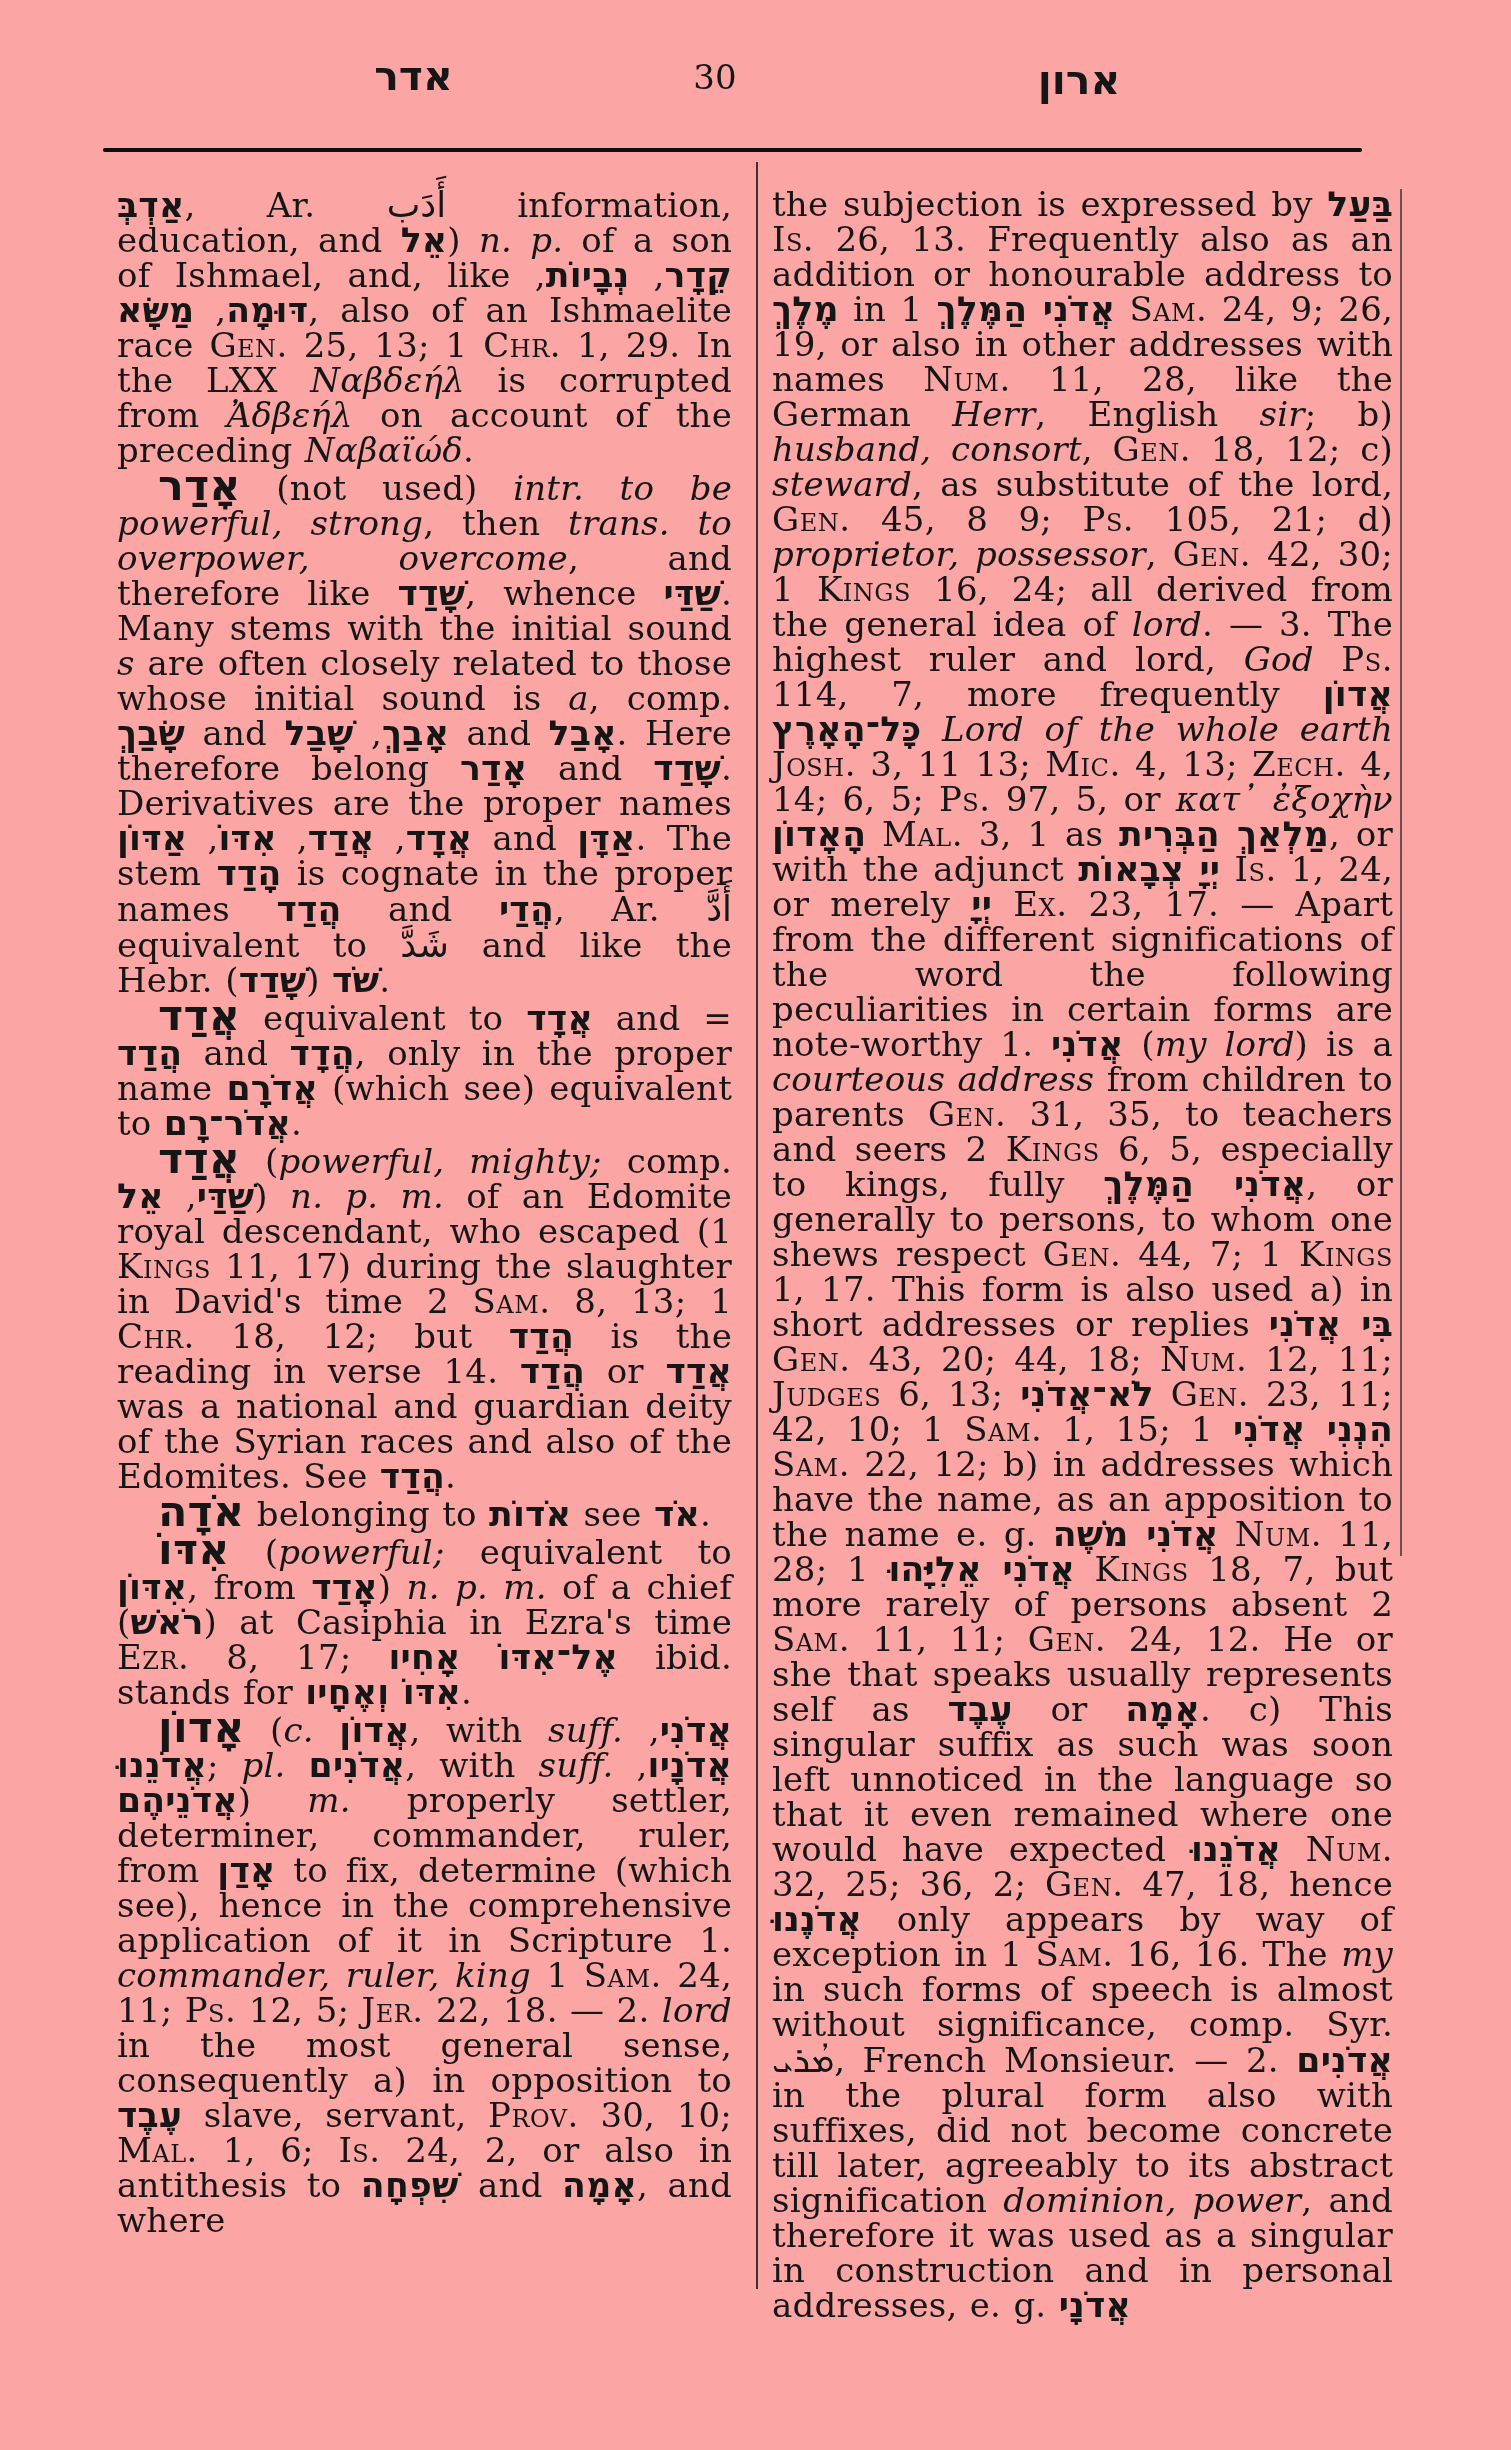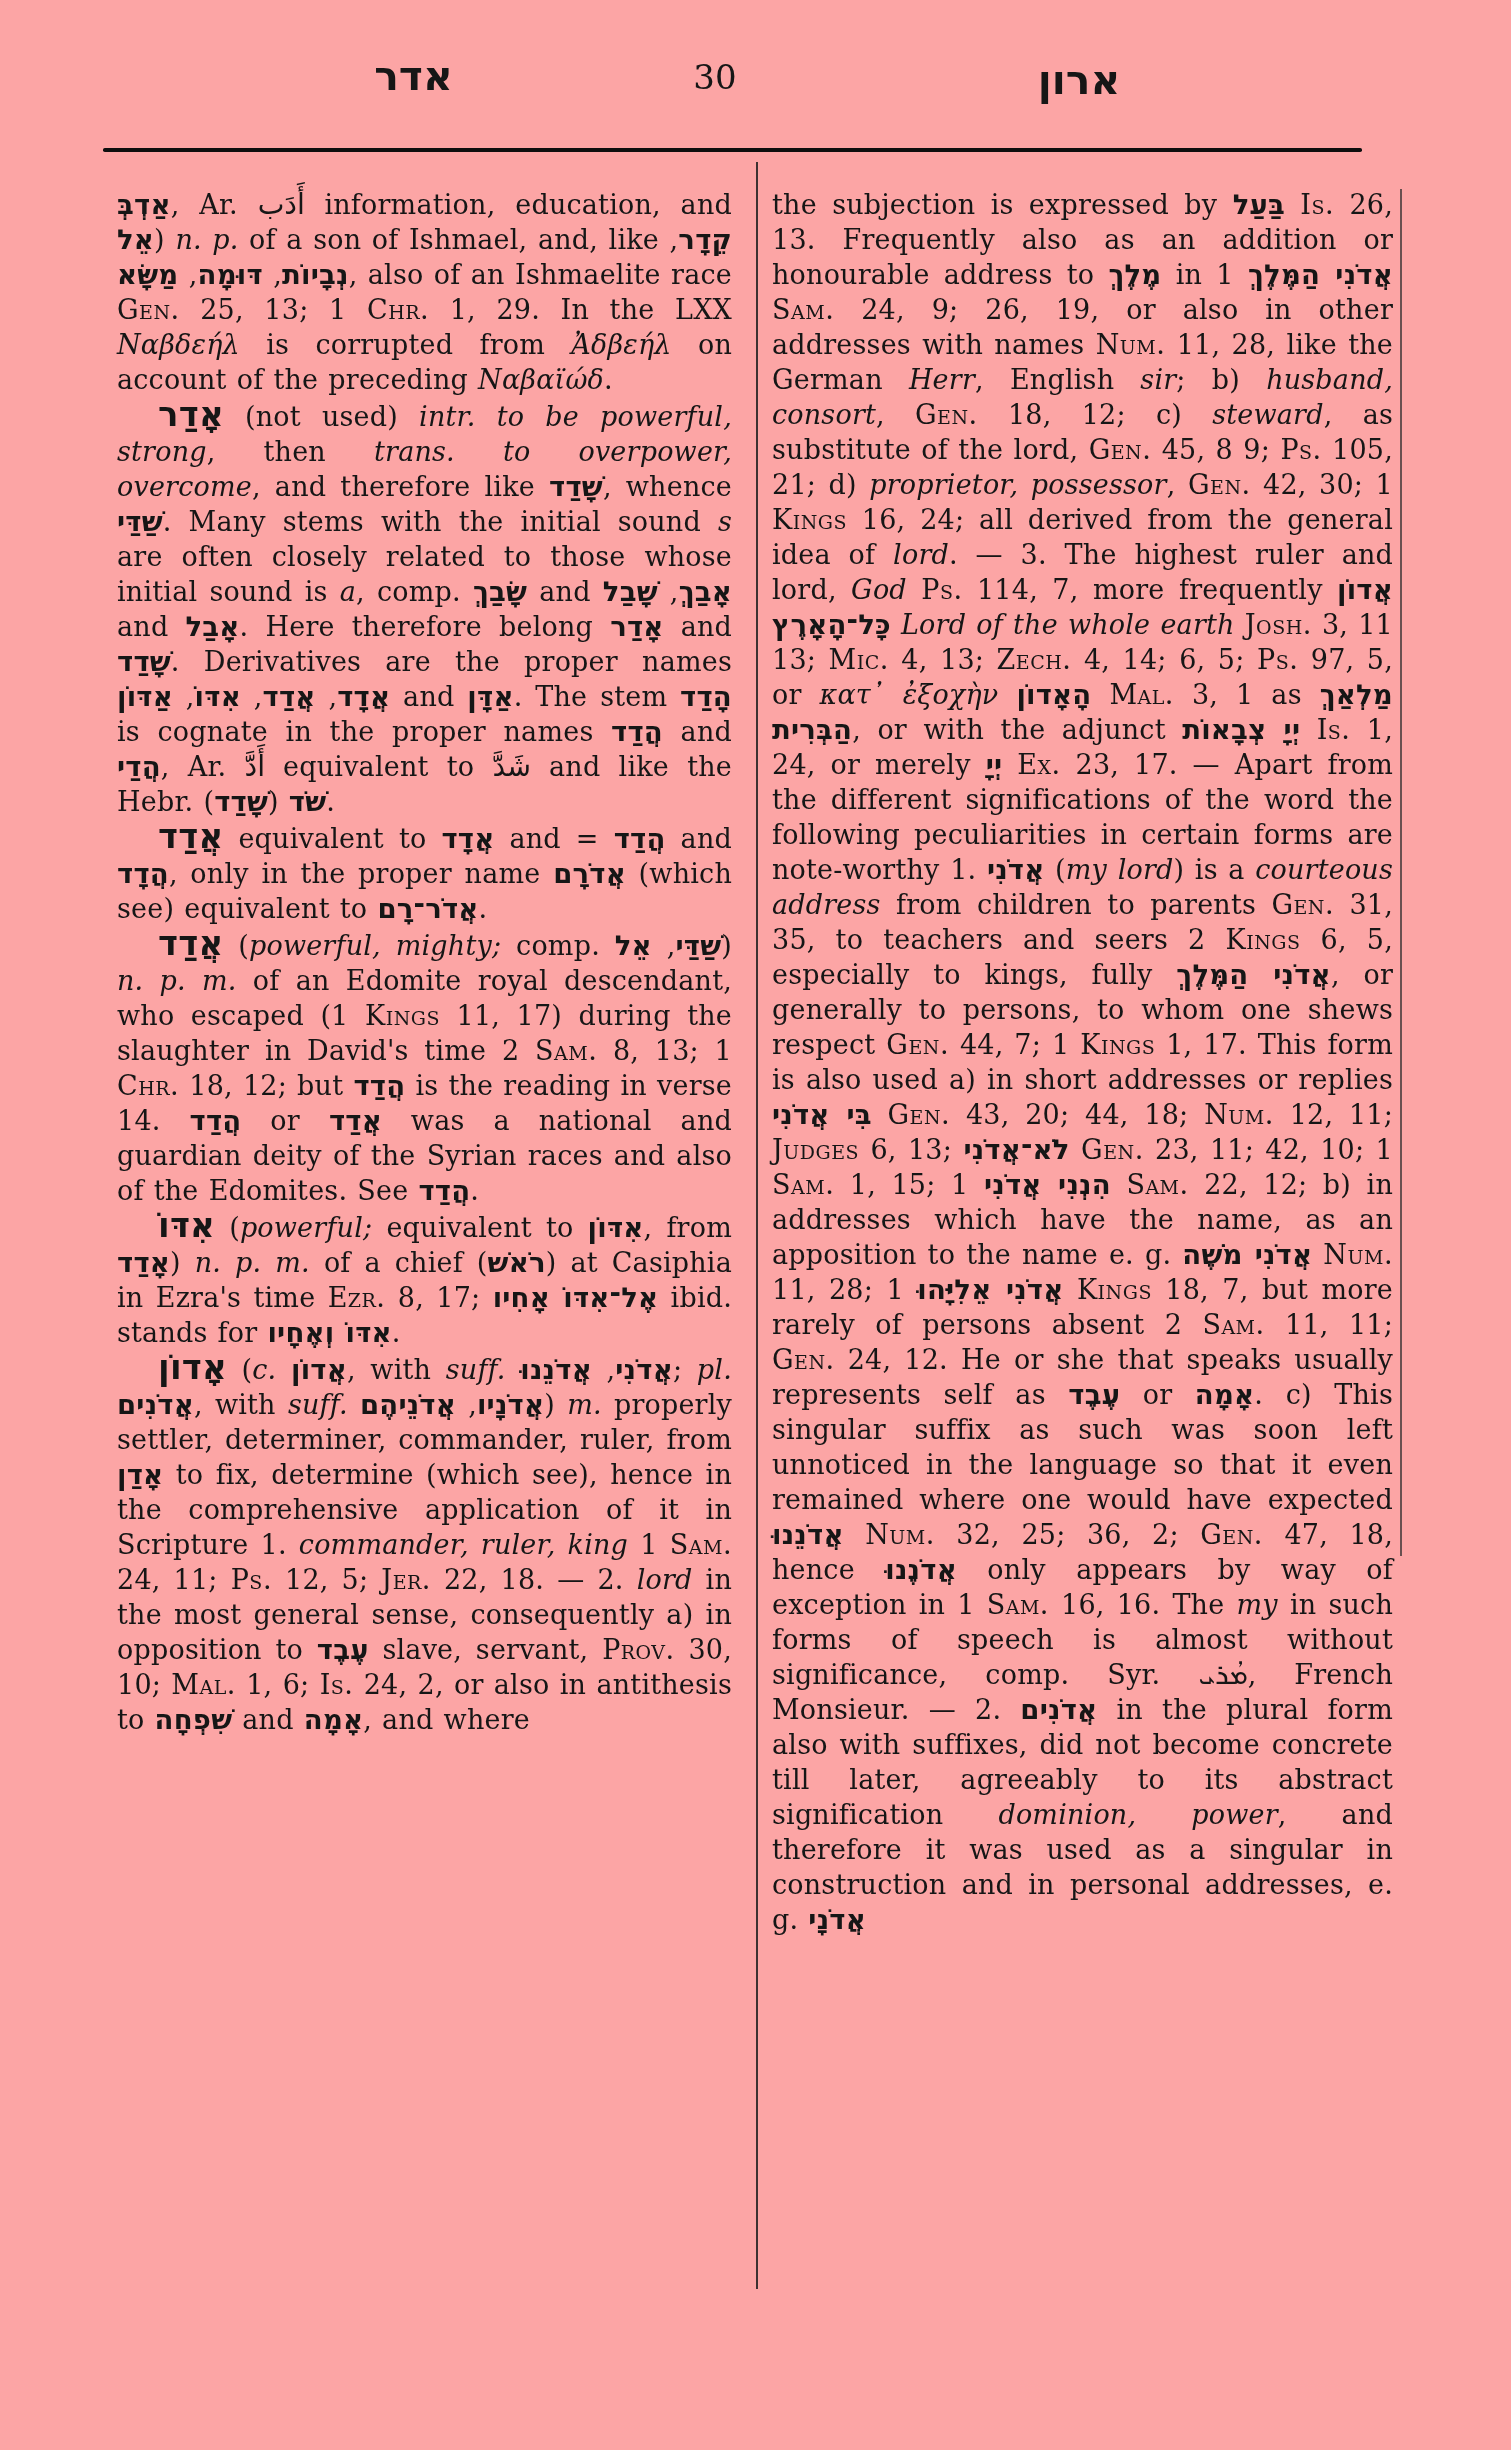--- a/index.html
+++ b/index.html
@@ -33,21 +33,21 @@
   .v-rule{
     position:absolute;left:756px;top:162px;width:1.8px;height:2127px;
     background:#1c1c1c;opacity:.85;
   }
   .edge-line{
     position:absolute;left:1400px;top:189px;width:1.8px;height:1367px;
     background:#2b2b2b;opacity:.7;
   }
   .col{
     position:absolute;top:187px;
-    font-size:27px;
+    font-size:34px;
     line-height:35px;
     text-align:justify;
     letter-spacing:0.2px;
     word-spacing:1.3px;
   }
   #col-left{left:117px;width:615px;}
   #col-right{left:772px;width:621px;}
   .para{margin:0;padding:0;}
   .para.indent{text-indent:41px;}
   .r-rm{}
@@ -80,20 +80,21 @@
 
   <div class="h-rule"></div>
   <div class="v-rule"></div>
   <div class="edge-line"></div>
 
   <div class="col" id="col-left">
       <p class="para"><span class="r-he">אַדְבְּ</span><span class="r-rm">, Ar. </span><span class="r-ar">أَدَب</span><span class="r-rm">  information,  education, and </span><span class="r-he">אֵל</span><span class="r-rm">) </span><span class="r-it">n. p.</span><span class="r-rm"> of a son of Ishmael, and, like </span><span class="r-he">קֵדָר</span><span class="r-rm">, </span><span class="r-he">נְבָיוֹת</span><span class="r-rm">, </span><span class="r-he">דּוּמָה</span><span class="r-rm">, </span><span class="r-he">מַשָּׂא</span><span class="r-rm">, also of an Ishmaelite race </span><span class="r-sc">Gen.</span><span class="r-rm"> 25, 13; 1 </span><span class="r-sc">Chr.</span><span class="r-rm"> 1, 29.  In the LXX </span><span class="r-gr">Ναβδεήλ</span><span class="r-rm"> is corrupted from </span><span class="r-gr">Ἀδβεήλ</span><span class="r-rm"> on account of the preceding </span><span class="r-gr">Ναβαϊώδ</span><span class="r-rm">.</span></p>
       <p class="para indent"><span class="r-hw">אָדַר</span><span class="r-rm"> (not used) </span><span class="r-it">intr.</span><span class="r-rm"> </span><span class="r-it">to be powerful, strong</span><span class="r-rm">, then </span><span class="r-it">trans.</span><span class="r-rm"> </span><span class="r-it">to overpower, overcome</span><span class="r-rm">, and therefore like </span><span class="r-he">שָׁדַד</span><span class="r-rm">, whence </span><span class="r-he">שַׁדַּי</span><span class="r-rm">.  Many stems with the initial sound </span><span class="r-it">s</span><span class="r-rm"> are often closely related to those whose initial sound is </span><span class="r-it">a</span><span class="r-rm">, comp. </span><span class="r-he">שָׂבַךְ</span><span class="r-rm"> and </span><span class="r-he">אָבַךְ</span><span class="r-rm">, </span><span class="r-he">שָׁבַל</span><span class="r-rm"> and </span><span class="r-he">אָבַל</span><span class="r-rm">.  Here therefore belong </span><span class="r-he">אָדַר</span><span class="r-rm"> and </span><span class="r-he">שָׁדַד</span><span class="r-rm">.  Derivatives are the proper names </span><span class="r-he">אֲדָד</span><span class="r-rm">, </span><span class="r-he">אֲדַד</span><span class="r-rm">, </span><span class="r-he">אִדּוֹ</span><span class="r-rm">, </span><span class="r-he">אַדּוֹן</span><span class="r-rm"> and </span><span class="r-he">אַדָּן</span><span class="r-rm">. The stem </span><span class="r-he">הָדַד</span><span class="r-rm"> is cognate in the proper names </span><span class="r-he">הֲדַד</span><span class="r-rm"> and </span><span class="r-he">הֲדַי</span><span class="r-rm">, Ar. </span><span class="r-ar">أَدَّ</span><span class="r-rm"> equivalent to </span><span class="r-ar">شَدَّ</span><span class="r-rm"> and like the Hebr. </span><span class="r-he">שֹׁד</span><span class="r-rm"> (</span><span class="r-he">שָׁדַד</span><span class="r-rm">).</span></p>
       <p class="para indent"><span class="r-hw">אֲדַד</span><span class="r-rm"> equivalent to </span><span class="r-he">אֲדָד</span><span class="r-rm"> and = </span><span class="r-he">הֲדַד</span><span class="r-rm"> and </span><span class="r-he">הֲדָד</span><span class="r-rm">, only in the proper name </span><span class="r-he">אֲדֹרָם</span><span class="r-rm"> (which see) equivalent to </span><span class="r-he">אֲדֹר־רָם</span><span class="r-rm">.</span></p>
       <p class="para indent"><span class="r-hw">אֲדַד</span><span class="r-rm"> (</span><span class="r-it">powerful, mighty;</span><span class="r-rm"> comp. </span><span class="r-he">שַׁדַּי</span><span class="r-rm">, </span><span class="r-he">אֵל</span><span class="r-rm">) </span><span class="r-it">n. p. m.</span><span class="r-rm"> of an Edomite royal descendant, who escaped (1 </span><span class="r-sc">Kings</span><span class="r-rm"> 11, 17) during the slaughter in David's time 2 </span><span class="r-sc">Sam.</span><span class="r-rm"> 8, 13; 1 </span><span class="r-sc">Chr.</span><span class="r-rm"> 18, 12; but </span><span class="r-he">הֲדַד</span><span class="r-rm"> is the reading in verse 14.  </span><span class="r-he">הֲדַד</span><span class="r-rm"> or </span><span class="r-he">אֲדַד</span><span class="r-rm"> was a national and guardian deity of the Syrian races and also of the Edomites.  See </span><span class="r-he">הֲדַד</span><span class="r-rm">.</span></p>
+      <p class="para indent"><span class="r-hw">אֹדָה</span><span class="r-rm"> belonging to </span><span class="r-he">אֹדוֹת</span><span class="r-rm"> see </span><span class="r-he">אֹד</span><span class="r-rm">.</span></p>
       <p class="para indent"><span class="r-hw">אִדּוֹ</span><span class="r-rm"> (</span><span class="r-it">powerful;</span><span class="r-rm"> equivalent to </span><span class="r-he">אִדּוֹן</span><span class="r-rm">, from </span><span class="r-he">אָדַד</span><span class="r-rm">) </span><span class="r-it">n. p. m.</span><span class="r-rm"> of a chief (</span><span class="r-he">רֹאשׁ</span><span class="r-rm">) at Casiphia in Ezra's time </span><span class="r-sc">Ezr.</span><span class="r-rm"> 8, 17; </span><span class="r-he">אֶל־אִדּוֹ אָחִיו</span><span class="r-rm"> ibid. stands for </span><span class="r-he">אִדּוֹ וְאֶחָיו</span><span class="r-rm">.</span></p>
       <p class="para indent"><span class="r-hw">אָדוֹן</span><span class="r-rm"> (</span><span class="r-it">c.</span><span class="r-rm"> </span><span class="r-he">אֲדוֹן</span><span class="r-rm">, with </span><span class="r-it">suff.</span><span class="r-rm"> </span><span class="r-he">אֲדֹנִי</span><span class="r-rm">, </span><span class="r-he">אֲדֹנֵנוּ</span><span class="r-rm">; </span><span class="r-it">pl.</span><span class="r-rm"> </span><span class="r-he">אֲדֹנִים</span><span class="r-rm">, with </span><span class="r-it">suff.</span><span class="r-rm"> </span><span class="r-he">אֲדֹנָיו</span><span class="r-rm">, </span><span class="r-he">אֲדֹנֵיהֶם</span><span class="r-rm">) </span><span class="r-it">m.</span><span class="r-rm"> properly settler, determiner, commander, ruler, from </span><span class="r-he">אָדַן</span><span class="r-rm"> to fix, determine (which see), hence in the comprehensive application of it in Scripture 1. </span><span class="r-it">commander, ruler, king</span><span class="r-rm"> 1 </span><span class="r-sc">Sam.</span><span class="r-rm"> 24, 11; </span><span class="r-sc">Ps.</span><span class="r-rm"> 12, 5; </span><span class="r-sc">Jer.</span><span class="r-rm"> 22, 18. — 2. </span><span class="r-it">lord</span><span class="r-rm"> in the most general sense, consequently a) in opposition to </span><span class="r-he">עֶבֶד</span><span class="r-rm"> slave, servant, </span><span class="r-sc">Prov.</span><span class="r-rm"> 30, 10; </span><span class="r-sc">Mal.</span><span class="r-rm"> 1, 6; </span><span class="r-sc">Is.</span><span class="r-rm"> 24, 2, or also in antithesis to </span><span class="r-he">שִׁפְחָה</span><span class="r-rm"> and </span><span class="r-he">אָמָה</span><span class="r-rm">, and where</span></p>
     </div>
   <div class="col" id="col-right">
       <p class="para"><span class="r-rm">the subjection is expressed by </span><span class="r-he">בַּעַל</span><span class="r-rm"> </span><span class="r-sc">Is.</span><span class="r-rm"> 26, 13.  Frequently also as an addition or honourable address to </span><span class="r-he">מֶלֶךְ</span><span class="r-rm"> in </span><span class="r-he">אֲדֹנִי הַמֶּלֶךְ</span><span class="r-rm"> 1 </span><span class="r-sc">Sam.</span><span class="r-rm"> 24, 9; 26, 19, or also in other addresses with names </span><span class="r-sc">Num.</span><span class="r-rm"> 11, 28, like the German </span><span class="r-it">Herr</span><span class="r-rm">, English </span><span class="r-it">sir</span><span class="r-rm">; b) </span><span class="r-it">husband, consort</span><span class="r-rm">, </span><span class="r-sc">Gen.</span><span class="r-rm"> 18, 12; c) </span><span class="r-it">steward</span><span class="r-rm">, as substitute of the lord, </span><span class="r-sc">Gen.</span><span class="r-rm"> 45, 8 9; </span><span class="r-sc">Ps.</span><span class="r-rm"> 105, 21; d) </span><span class="r-it">proprietor, possessor</span><span class="r-rm">, </span><span class="r-sc">Gen.</span><span class="r-rm"> 42, 30; 1 </span><span class="r-sc">Kings</span><span class="r-rm"> 16, 24;  all derived from the general idea of </span><span class="r-it">lord</span><span class="r-rm">. — 3. The highest ruler and lord, </span><span class="r-it">God</span><span class="r-rm"> </span><span class="r-sc">Ps.</span><span class="r-rm"> 114, 7, more frequently </span><span class="r-he">אֲדוֹן כָּל־הָאָרֶץ</span><span class="r-rm"> </span><span class="r-it">Lord of the whole earth</span><span class="r-rm"> </span><span class="r-sc">Josh.</span><span class="r-rm"> 3, 11 13; </span><span class="r-sc">Mic.</span><span class="r-rm"> 4, 13; </span><span class="r-sc">Zech.</span><span class="r-rm"> 4, 14; 6, 5; </span><span class="r-sc">Ps.</span><span class="r-rm"> 97, 5, or </span><span class="r-gr">κατ᾽ ἐξοχὴν</span><span class="r-rm"> </span><span class="r-he">הָאָדוֹן</span><span class="r-rm"> </span><span class="r-sc">Mal.</span><span class="r-rm"> 3, 1 as </span><span class="r-he">מַלְאַךְ הַבְּרִית</span><span class="r-rm">, or with the adjunct </span><span class="r-he">יְיָ צְבָאוֹת</span><span class="r-rm"> </span><span class="r-sc">Is.</span><span class="r-rm"> 1, 24, or merely </span><span class="r-he">יְיָ</span><span class="r-rm"> </span><span class="r-sc">Ex.</span><span class="r-rm"> 23, 17. — Apart from the different significations of the word the following peculiarities in certain forms are note-worthy 1. </span><span class="r-he">אֲדֹנִי</span><span class="r-rm"> (</span><span class="r-it">my lord</span><span class="r-rm">) is a </span><span class="r-it">courteous address</span><span class="r-rm"> from children to parents </span><span class="r-sc">Gen.</span><span class="r-rm"> 31, 35, to teachers and seers 2 </span><span class="r-sc">Kings</span><span class="r-rm"> 6, 5, especially to kings, fully </span><span class="r-he">אֲדֹנִי הַמֶּלֶךְ</span><span class="r-rm">, or generally to persons, to whom one shews respect </span><span class="r-sc">Gen.</span><span class="r-rm"> 44, 7; 1 </span><span class="r-sc">Kings</span><span class="r-rm"> 1, 17.  This form is also used a) in short addresses or replies </span><span class="r-he">בִּי אֲדֹנִי</span><span class="r-rm"> </span><span class="r-sc">Gen.</span><span class="r-rm"> 43, 20; 44, 18; </span><span class="r-sc">Num.</span><span class="r-rm"> 12, 11; </span><span class="r-sc">Judges</span><span class="r-rm"> 6, 13; </span><span class="r-he">לֹא־אֲדֹנִי</span><span class="r-rm"> </span><span class="r-sc">Gen.</span><span class="r-rm"> 23, 11; 42, 10; 1 </span><span class="r-sc">Sam.</span><span class="r-rm"> 1, 15; </span><span class="r-he">הִנְנִי אֲדֹנִי</span><span class="r-rm"> 1 </span><span class="r-sc">Sam.</span><span class="r-rm"> 22, 12; b) in addresses which have the name, as an apposition to the name e. g. </span><span class="r-he">אֲדֹנִי מֹשֶׁה</span><span class="r-rm"> </span><span class="r-sc">Num.</span><span class="r-rm"> 11, 28; </span><span class="r-he">אֲדֹנִי אֵלִיָּהוּ</span><span class="r-rm"> 1 </span><span class="r-sc">Kings</span><span class="r-rm"> 18, 7, but more rarely of persons absent 2 </span><span class="r-sc">Sam.</span><span class="r-rm"> 11, 11; </span><span class="r-sc">Gen.</span><span class="r-rm"> 24, 12. He or she that speaks usually represents self as </span><span class="r-he">עֶבֶד</span><span class="r-rm"> or </span><span class="r-he">אָמָה</span><span class="r-rm">.  c) This singular suffix as such was soon left unnoticed in the language so that it even remained where one would have expected </span><span class="r-he">אֲדֹנֵנוּ</span><span class="r-rm"> </span><span class="r-sc">Num.</span><span class="r-rm"> 32, 25; 36, 2; </span><span class="r-sc">Gen.</span><span class="r-rm"> 47, 18, hence </span><span class="r-he">אֲדֹנֶנוּ</span><span class="r-rm"> only appears by way of exception in 1 </span><span class="r-sc">Sam.</span><span class="r-rm"> 16, 16.  The </span><span class="r-it">my</span><span class="r-rm"> in such forms of speech is almost without significance, comp. Syr. </span><span class="r-syr">ܡܳܪܝ</span><span class="r-rm">, French Monsieur. — 2. </span><span class="r-he">אֲדֹנִים</span><span class="r-rm"> in the plural form also with suffixes, did not become concrete till later, agreeably to its abstract signification </span><span class="r-it">dominion, power</span><span class="r-rm">, and therefore it was used as a singular in construction and in personal addresses, e. g. </span><span class="r-he">אֲדֹנָי</span></p>
     </div>
 
 </div>
 
 

